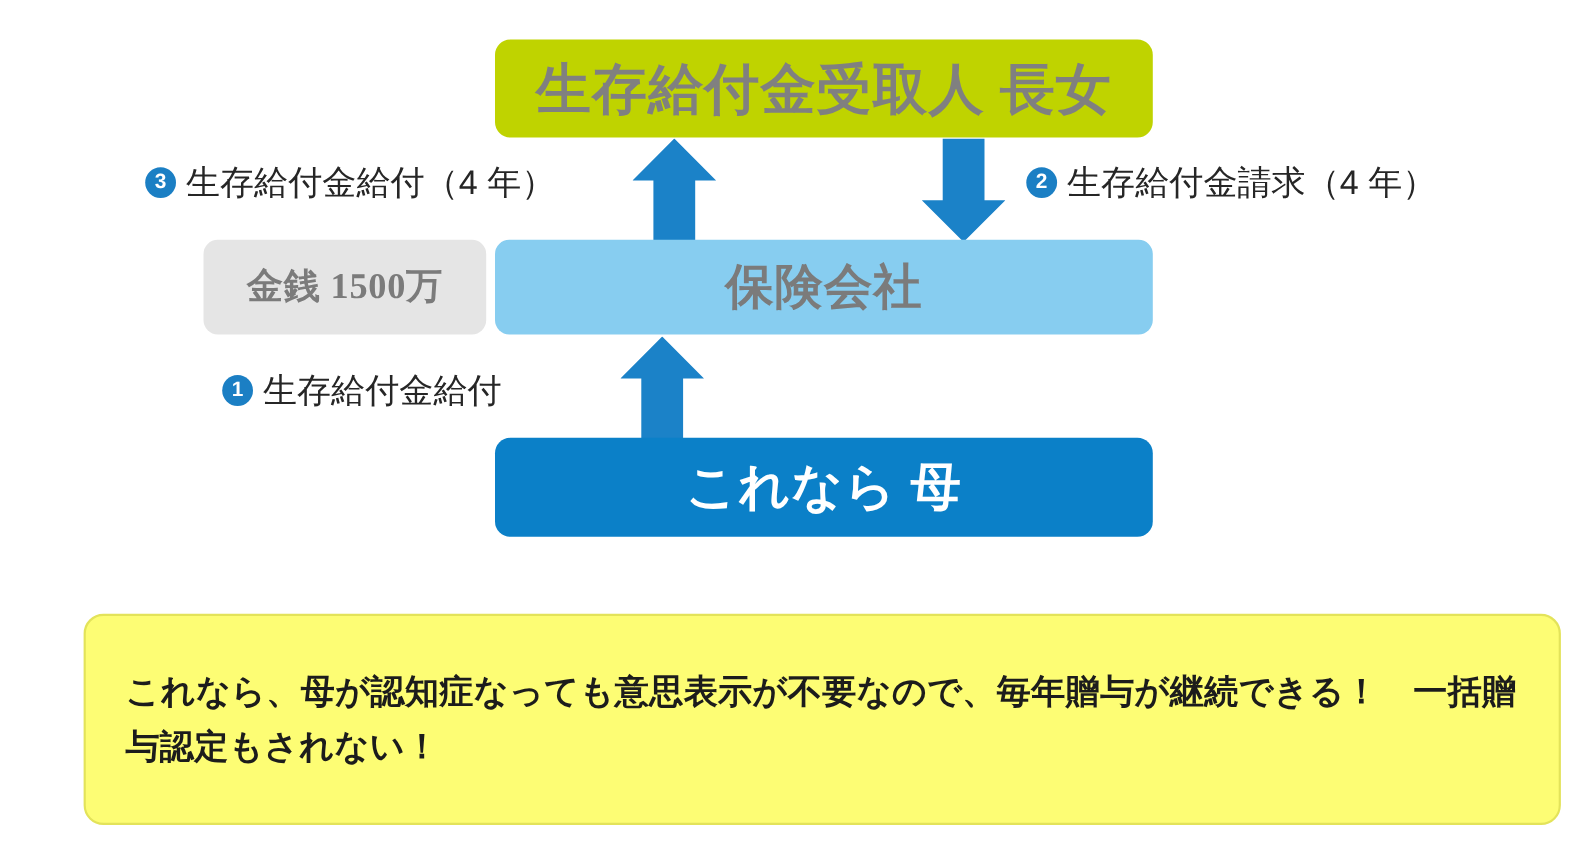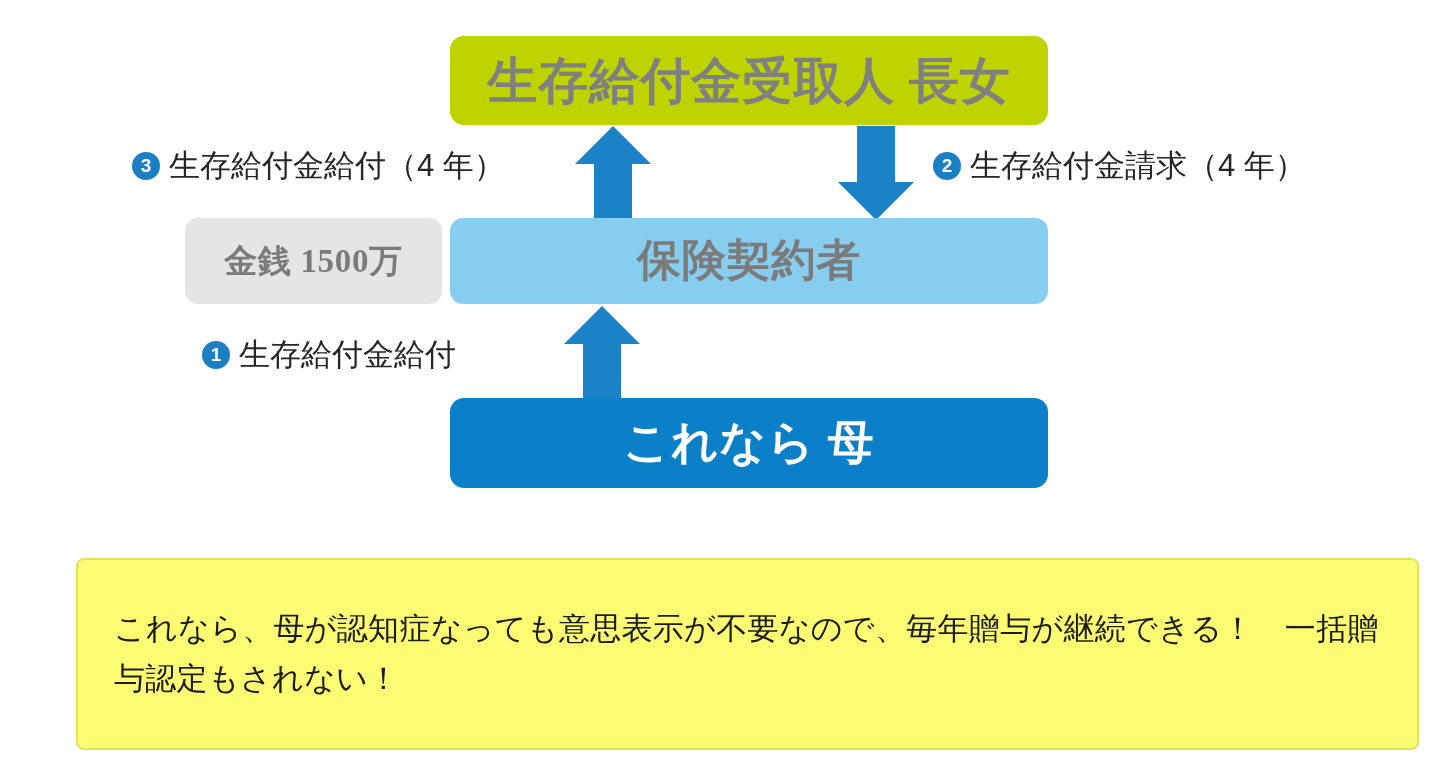--- a/index.html
+++ b/index.html
@@ -143,22 +143,23 @@
   
   #note-box {
     position: absolute;
     left: 52px;
     top: 558px;
     width: 1343px;
     height: 192px;
     box-sizing: border-box;
     background: #fdfd74;
     border: 2px solid #e3e35a;
-    border-radius: 8px;
+    border-radius: 18px;
     padding: 44px 36px 0 36px;
+    font-weight: bold;
   }
   #note-text {
     font-family: "Liberation Serif", "DejaVu Serif", serif;
     font-size: 31px;
     line-height: 1.62;
     color: #1c1c1c;
     letter-spacing: 0.01em;
     white-space: pre-wrap;
   }
 </style>
@@ -191,21 +192,21 @@
   <div class="step-label" id="label-step2">
     <span class="step-num">2</span>
     <span>生存給付金請求（4 年）</span>
   </div>
 
   <div class="box" id="box-money">
     <span class="box-label">金銭 1500万</span>
   </div>
 
   <div class="box" id="box-insurer">
-    <span class="box-label">保険契約者</span>
+    <span class="box-label">保険会社</span>
   </div>
 
   <div class="arrow" id="arrow-premium">
     <svg width="76" height="94" viewBox="0 0 76 94" xmlns="http://www.w3.org/2000/svg">
       <polygon points="38,0 76,38 57,38 57,94 19,94 19,38 0,38" fill="#1b82c8"></polygon>
     </svg>
   </div>
 
   <div class="step-label" id="label-step1">
     <span class="step-num">1</span>

